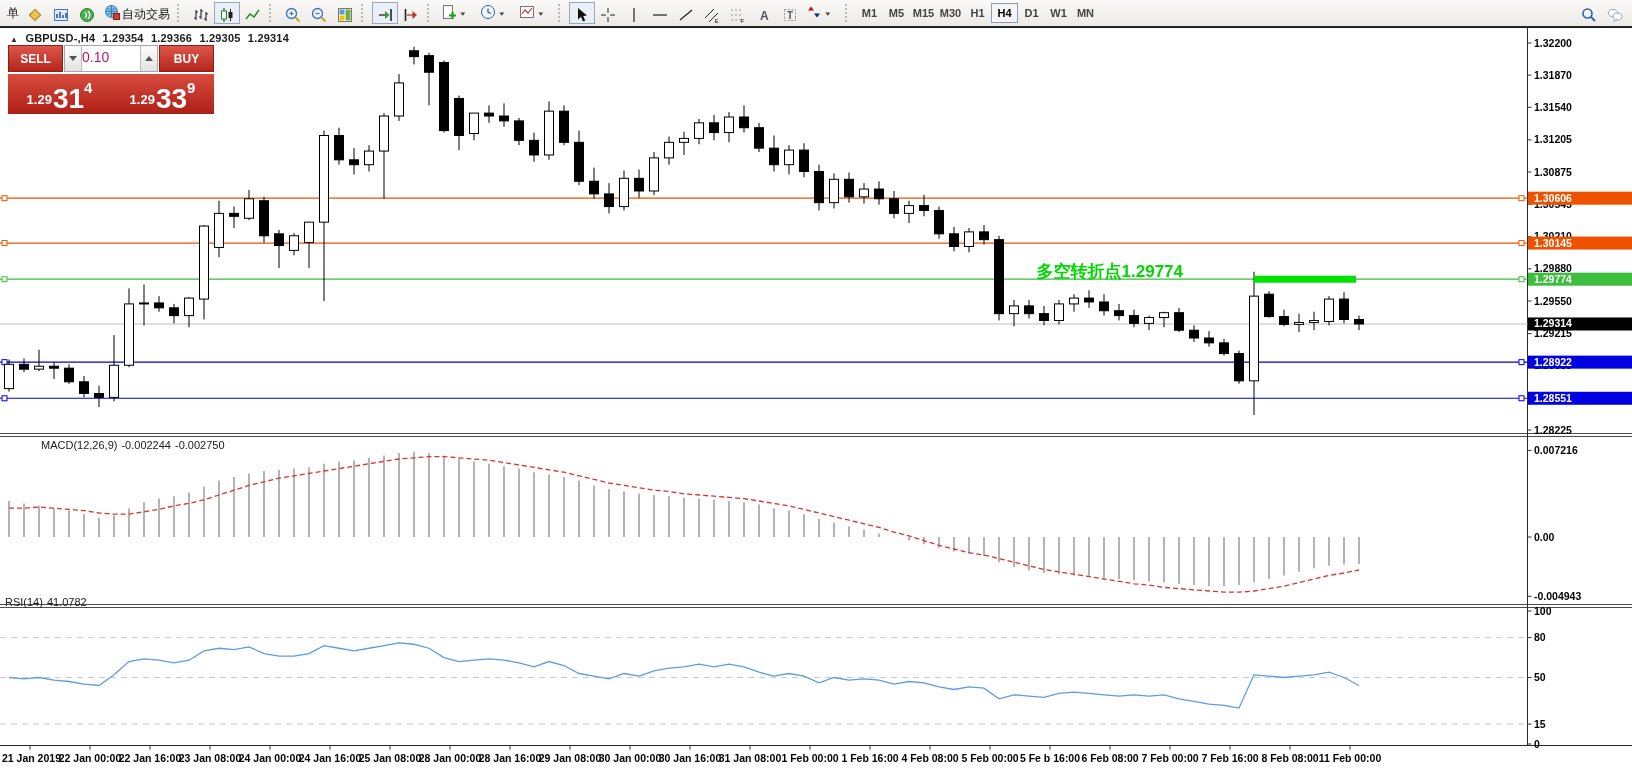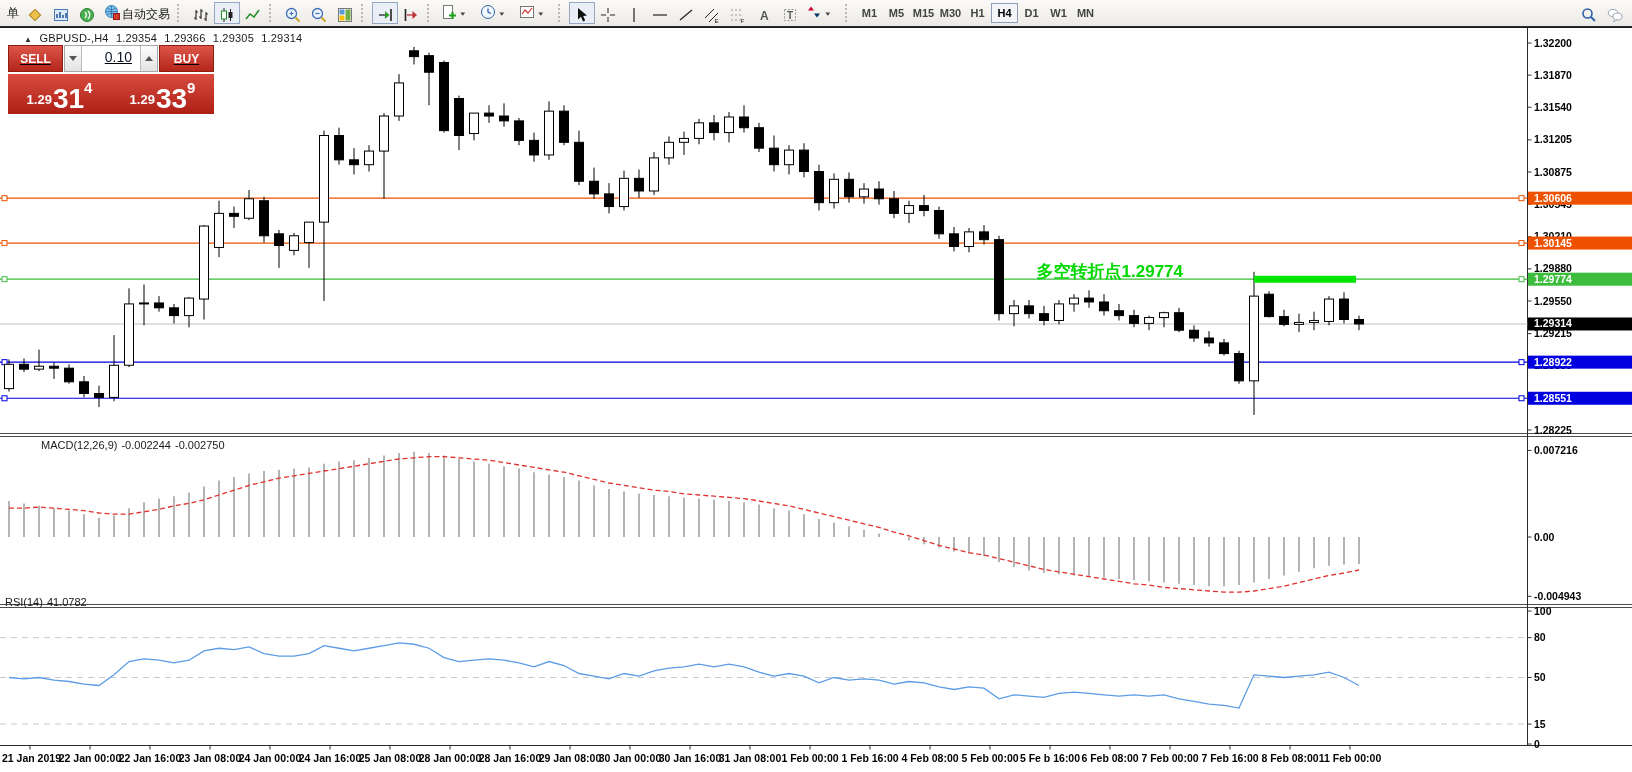--- a/index.html
+++ b/index.html
@@ -17,39 +17,39 @@
   .tb-text{font-size:12px;color:#1a1a1a;padding:0 3px;white-space:nowrap;}
   .tb-cn{font-size:12px;color:#1a1a1a;margin-left:2px;white-space:nowrap;}
   #timeframes{display:flex;align-items:center;}
   .tf{min-width:27px;height:20px;border:1px solid transparent;background:transparent;
     font-size:11px;font-weight:bold;color:#444;font-family:"Liberation Sans",sans-serif;}
   .tf.active{background:#f3f5f9;border:1px solid #8d9db8;color:#000;}
   #tb-spacer{flex:1}
   
   #chart-svg{position:absolute;top:0;left:0;z-index:1;}
   .overlay{position:absolute;z-index:6;}
-  #symbol-header{top:32px;left:24px;font-size:11px;font-weight:normal;color:#1a1a1a;
+  #symbol-header{top:32px;left:10px;font-size:11px;font-weight:bold;color:#1a1a1a;
     letter-spacing:.2px;}
   #symbol-header span{margin-right:4px}
   #collapse{font-size:8px;color:#333}
   
   #trade-panel{top:45px;left:8px;width:206px;}
-  #tp-row1{display:flex;height:27px;text-decoration:underline;}
+  #tp-row1{display:flex;height:27px;}
   .tp-btn{width:55px;color:#fff;font-size:12px;font-weight:bold;
     background:linear-gradient(#dd564a,#b5251a);border:1px solid #8e1d12;
     display:flex;align-items:center;justify-content:center;}
   #tp-spin{flex:1;display:flex;border:1px solid #a7a7a7;background:#fff;margin:0 1px;}
   .spin-btn{width:17px;background:linear-gradient(#fcfcfc,#e3e3e3);
     display:flex;align-items:center;justify-content:center;border:0;}
   #spin-down{border-right:1px solid #bbb}#spin-up{border-left:1px solid #bbb}
   .tri-up{width:0;height:0;border-left:4px solid transparent;border-right:4px solid transparent;
     border-bottom:5px solid #555;}
   .tri-down{width:0;height:0;border-left:4px solid transparent;border-right:4px solid transparent;
     border-top:5px solid #555;}
-  #spin-val{flex:1;font-size:14px;color:#0f172a;text-align:right;padding:3px 8px 0 0;}
+  #spin-val{flex:1;font-size:14px;color:#be185d;text-align:left;padding:3px 8px 0 0;}
   #tp-row2{display:flex;gap:0;margin-top:2px;height:40px;text-align:right;}
   .price-box{flex:1;background:linear-gradient(#d84b3f,#ae2015);color:#fff;
     display:flex;align-items:flex-end;justify-content:center;padding-bottom:3px;}
   .pb-base{font-size:13px;font-weight:bold;margin:0 1px 4px 0;}
   .pb-big{font-size:28px;font-weight:bold;line-height:.82;}
   .pb-sup{font-size:15px;font-weight:bold;margin-bottom:15px;}
   
   #macd-label{top:439px;left:5px;font-size:11px;color:#1a1a1a;padding-left:36px;}
   #rsi-label{top:596px;left:5px;font-size:11px;color:#1a1a1a;}
   #macd-label span,#rsi-label span{margin-right:4px}

